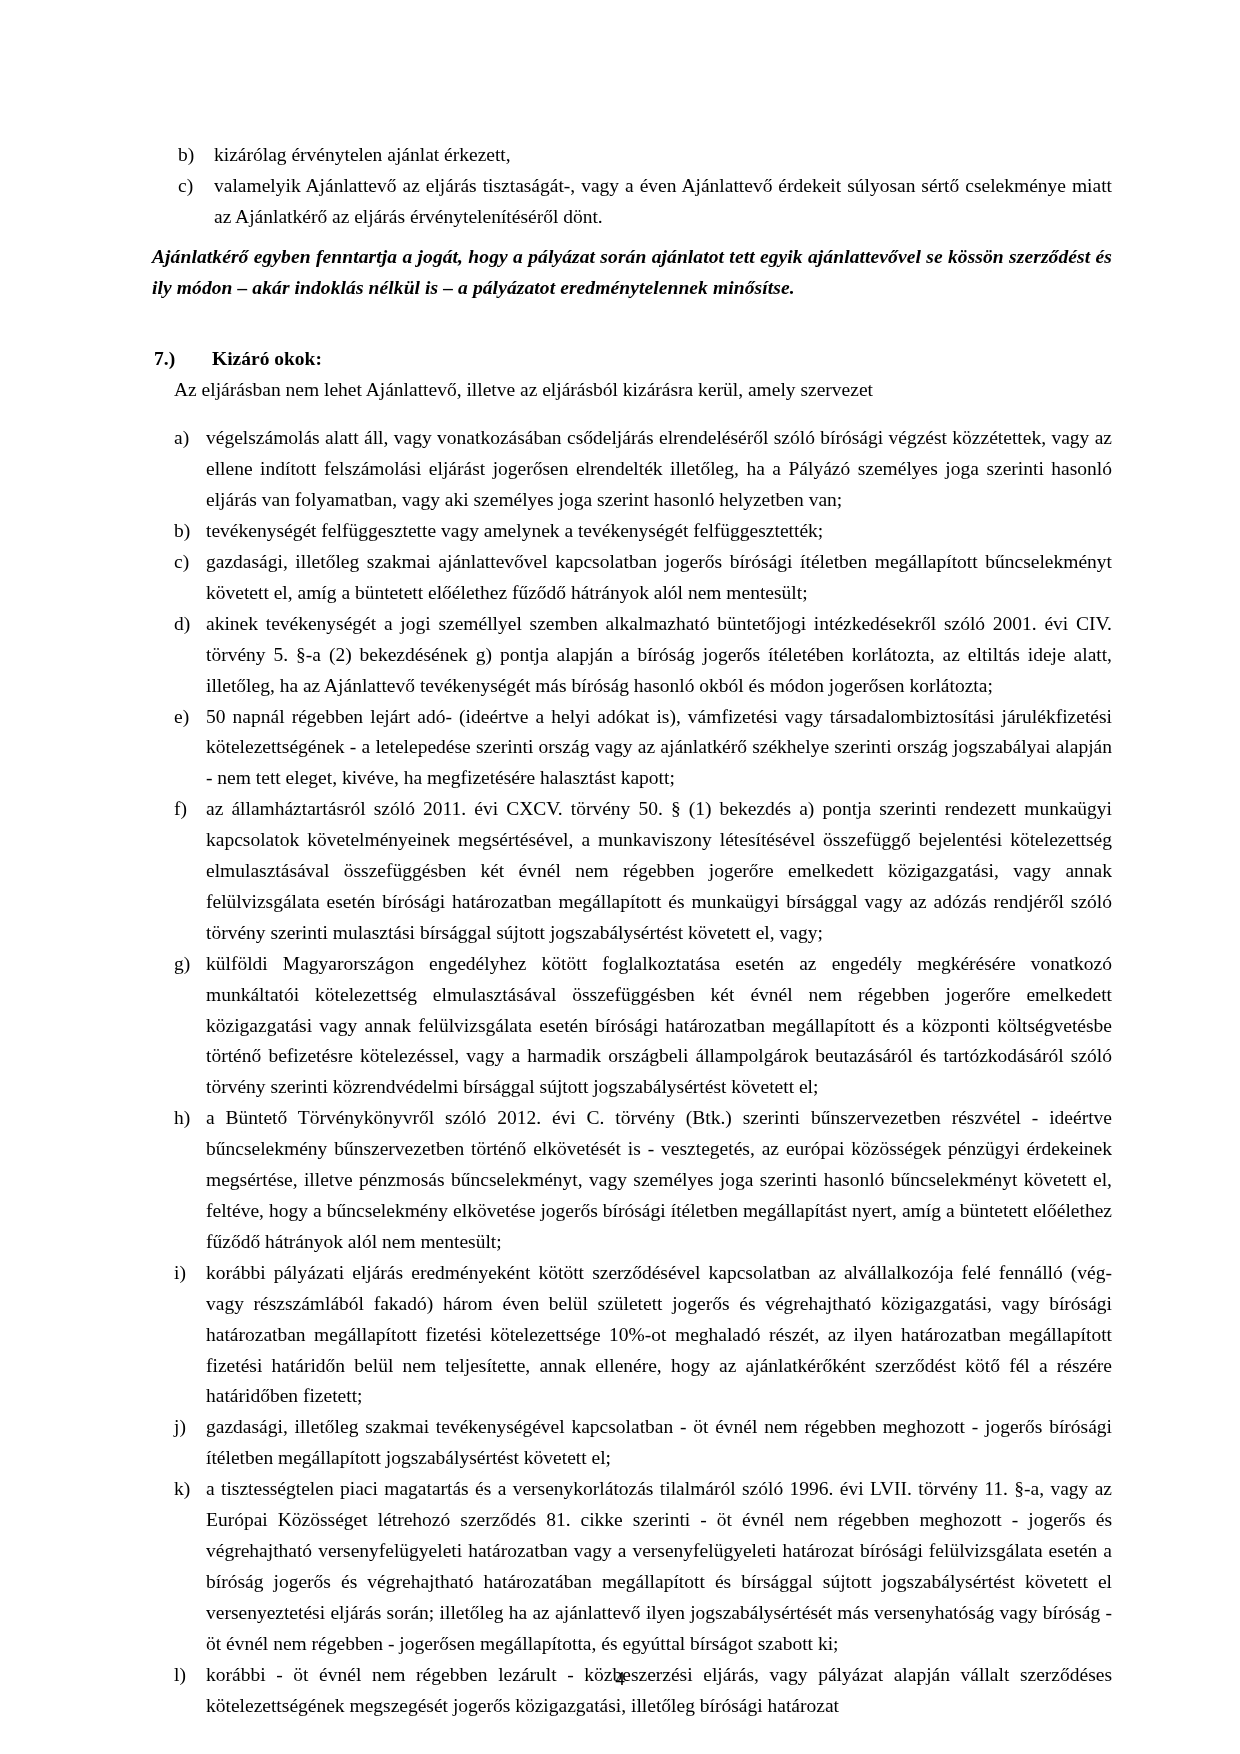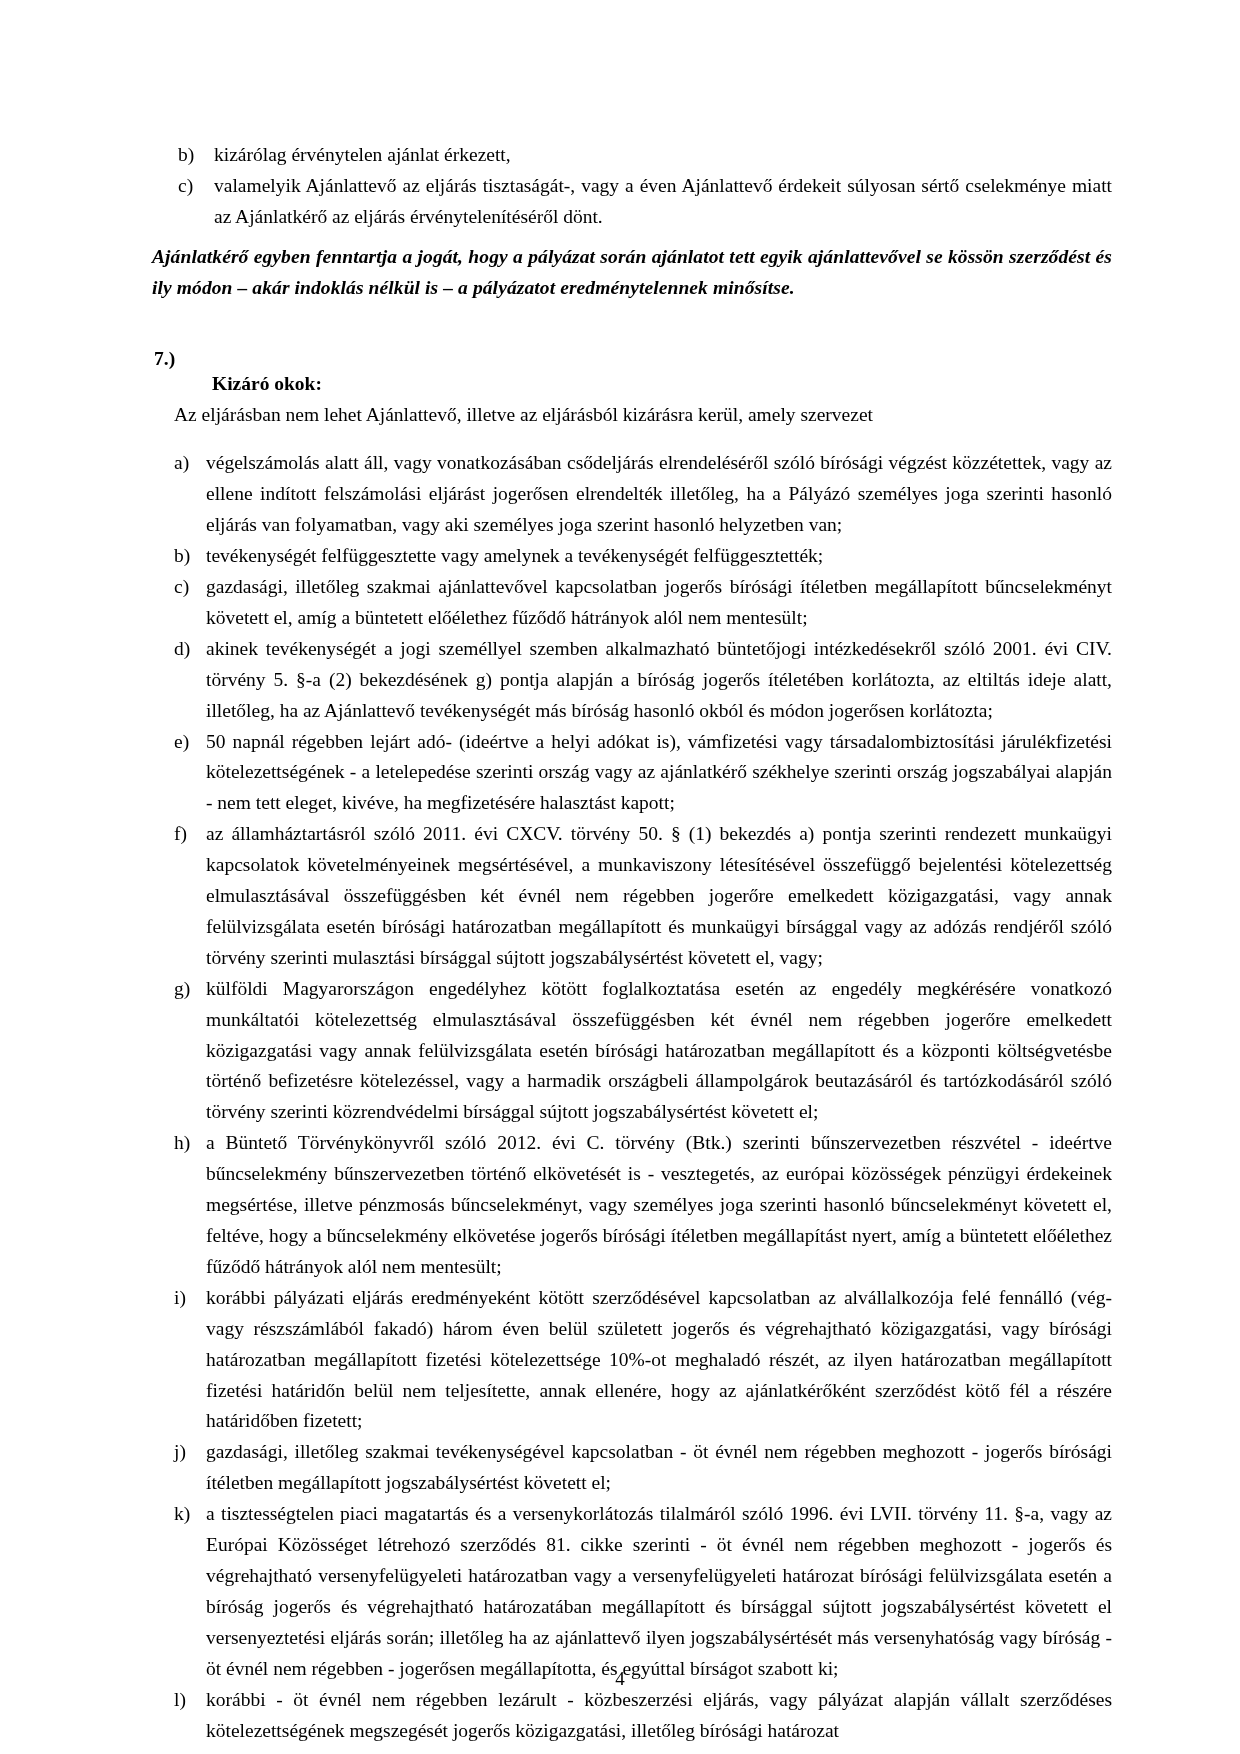--- a/index.html
+++ b/index.html
@@ -64,21 +64,21 @@
 
   
   .section-heading {
     display: flex;
     align-items: flex-start;
     font-weight: bold;
     margin: 40px 0 0 0;
     padding-left: 6px;
   }
   .section-heading .num { flex: 0 0 auto; width: 58px; }
-  .section-heading .title { flex: 0 0 auto; margin-top: 25px; }
+  .section-heading .title { flex: 0 0 auto; }
 
   .lead-in {
     margin: 1px 0 17px 0;
     padding-left: 26px;
     text-align: left;
   }
 
   
   .list-main { margin: 0; }
   .list-main .row { padding-left: 26px; }

